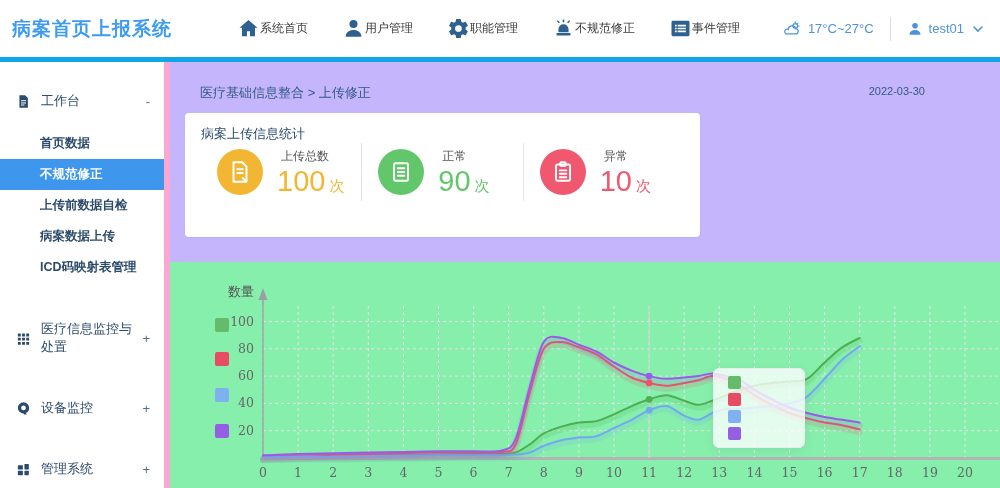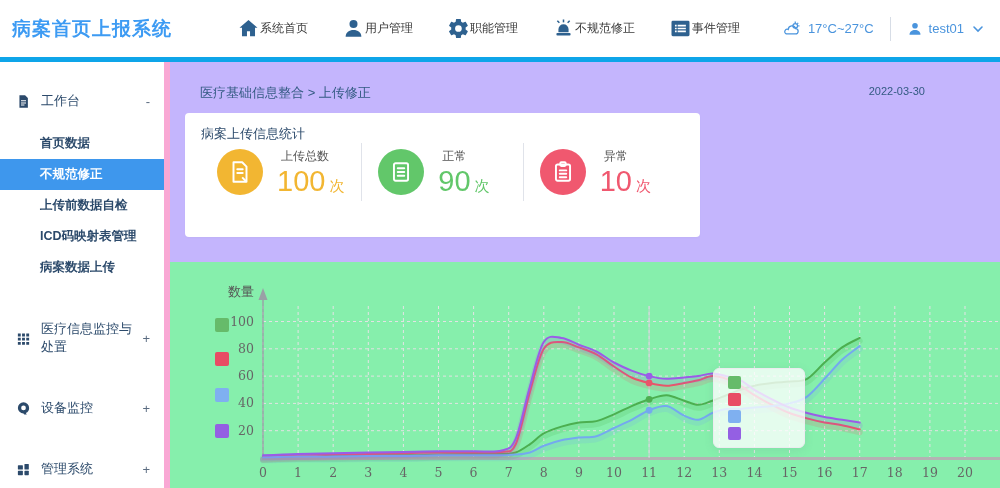--- a/index.html
+++ b/index.html
@@ -133,22 +133,22 @@
     <svg viewBox="0 0 24 24" fill="currentColor">
         <path d="M5.5 2h9L19 6.5V22h-13.5zM8 10h8v1.6H8zm0 3.4h8V15H8zm0 3.4h5.5v1.6H8z" fill-rule="evenodd"></path>
       </svg>
     <span>工作台</span>
     <span class="side-toggle">-</span>
   </div>
   <div class="side-items">
     <div class="side-item">首页数据</div>
     <div class="side-item active">不规范修正</div>
     <div class="side-item">上传前数据自检</div>
+    <div class="side-item">病案数据上传</div>
     <div class="side-item">ICD码映射表管理</div>
-    <div class="side-item">病案数据上传</div>
   </div>
 
   <div class="side-section-header side-gap">
     <svg viewBox="0 0 24 24" fill="currentColor">
         <path d="M3 4h4.6v4.6H3zM9.7 4h4.6v4.6H9.7zM16.4 4H21v4.6h-4.6zM3 10.7h4.6v4.6H3zM9.7 10.7h4.6v4.6H9.7zM16.4 10.7H21v4.6h-4.6zM3 17.4h4.6V22H3zM9.7 17.4h4.6V22H9.7zM16.4 17.4H21V22h-4.6z"></path>
       </svg>
     <span>医疗信息监控与处置</span>
     <span class="side-toggle">+</span>
   </div>
 

